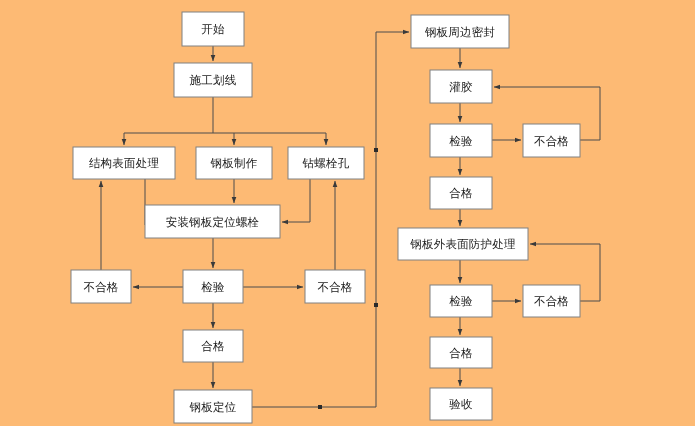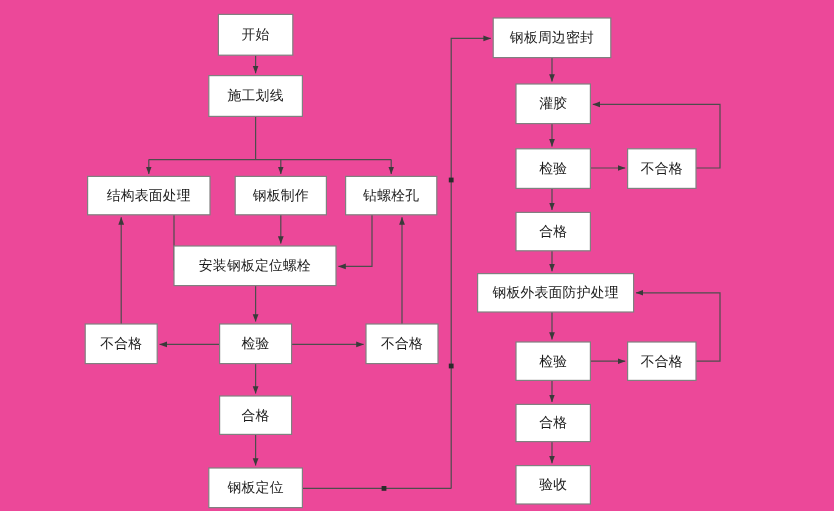--- a/index.html
+++ b/index.html
@@ -1,20 +1,20 @@
 <!DOCTYPE html>
 <html><head>
 <meta charset="utf-8">
 <style>
   html,body{margin:0;padding:0;background:#ffffff;}
   body{
     font-family:"DejaVu Sans","Liberation Sans",sans-serif;
     width:695px;height:426px;overflow:hidden;
   }
-  #flow-root{position:relative;width:695px;height:426px;background:#ec4899;}
+  #flow-root{position:relative;width:695px;height:426px;background:#fdba74;}
   svg#flow-canvas{position:absolute;left:0;top:0;width:695px;height:426px;display:block;}
   .node-rect{fill:#ffffff;stroke:#808080;stroke-width:1;}
   .node-label{
     font-family:"DejaVu Sans","Liberation Sans",sans-serif;
     font-size:11.5px;fill:#1a1a1a;
     text-anchor:middle;dominant-baseline:middle;
     letter-spacing:0.2px;
     -webkit-user-select:none;user-select:none;
   }
   .edge-line{stroke:#4d4d4d;stroke-width:1;fill:none;}

